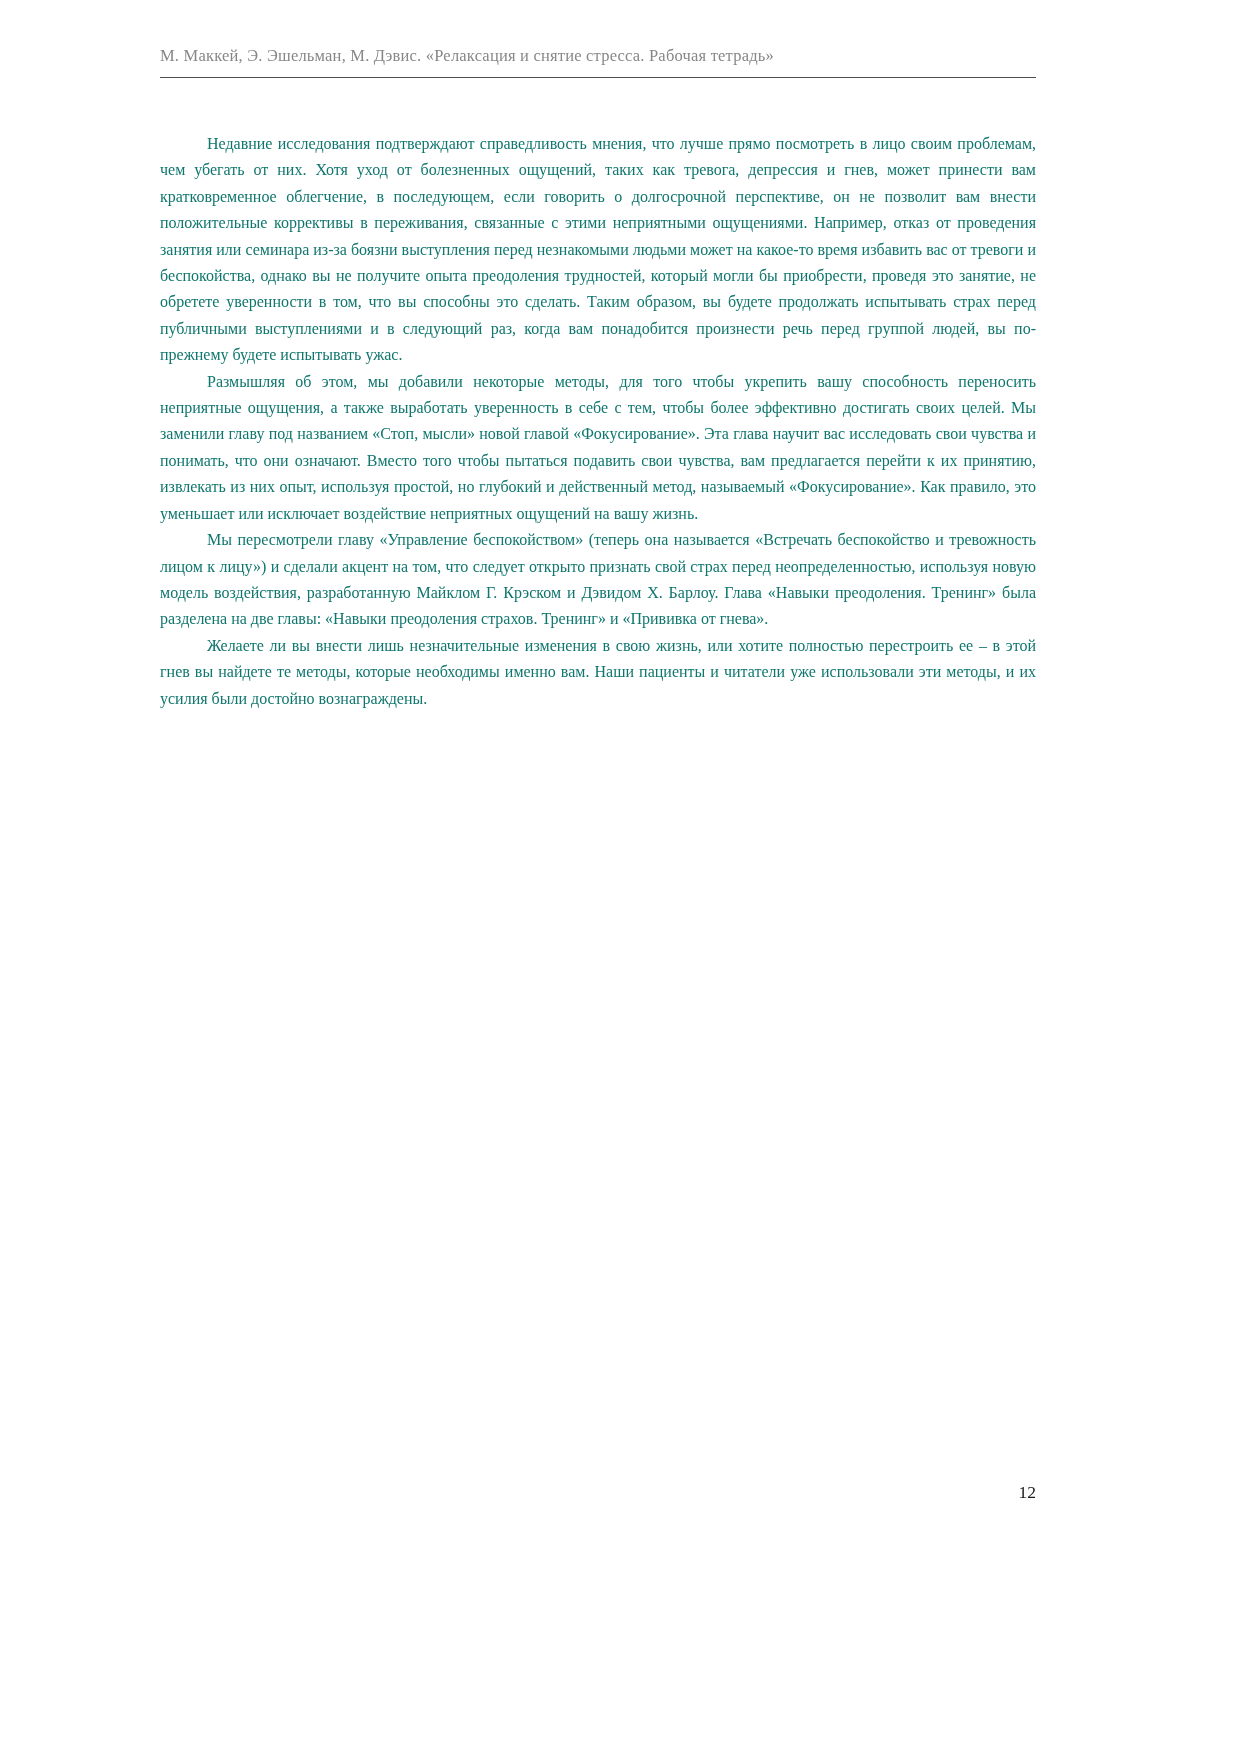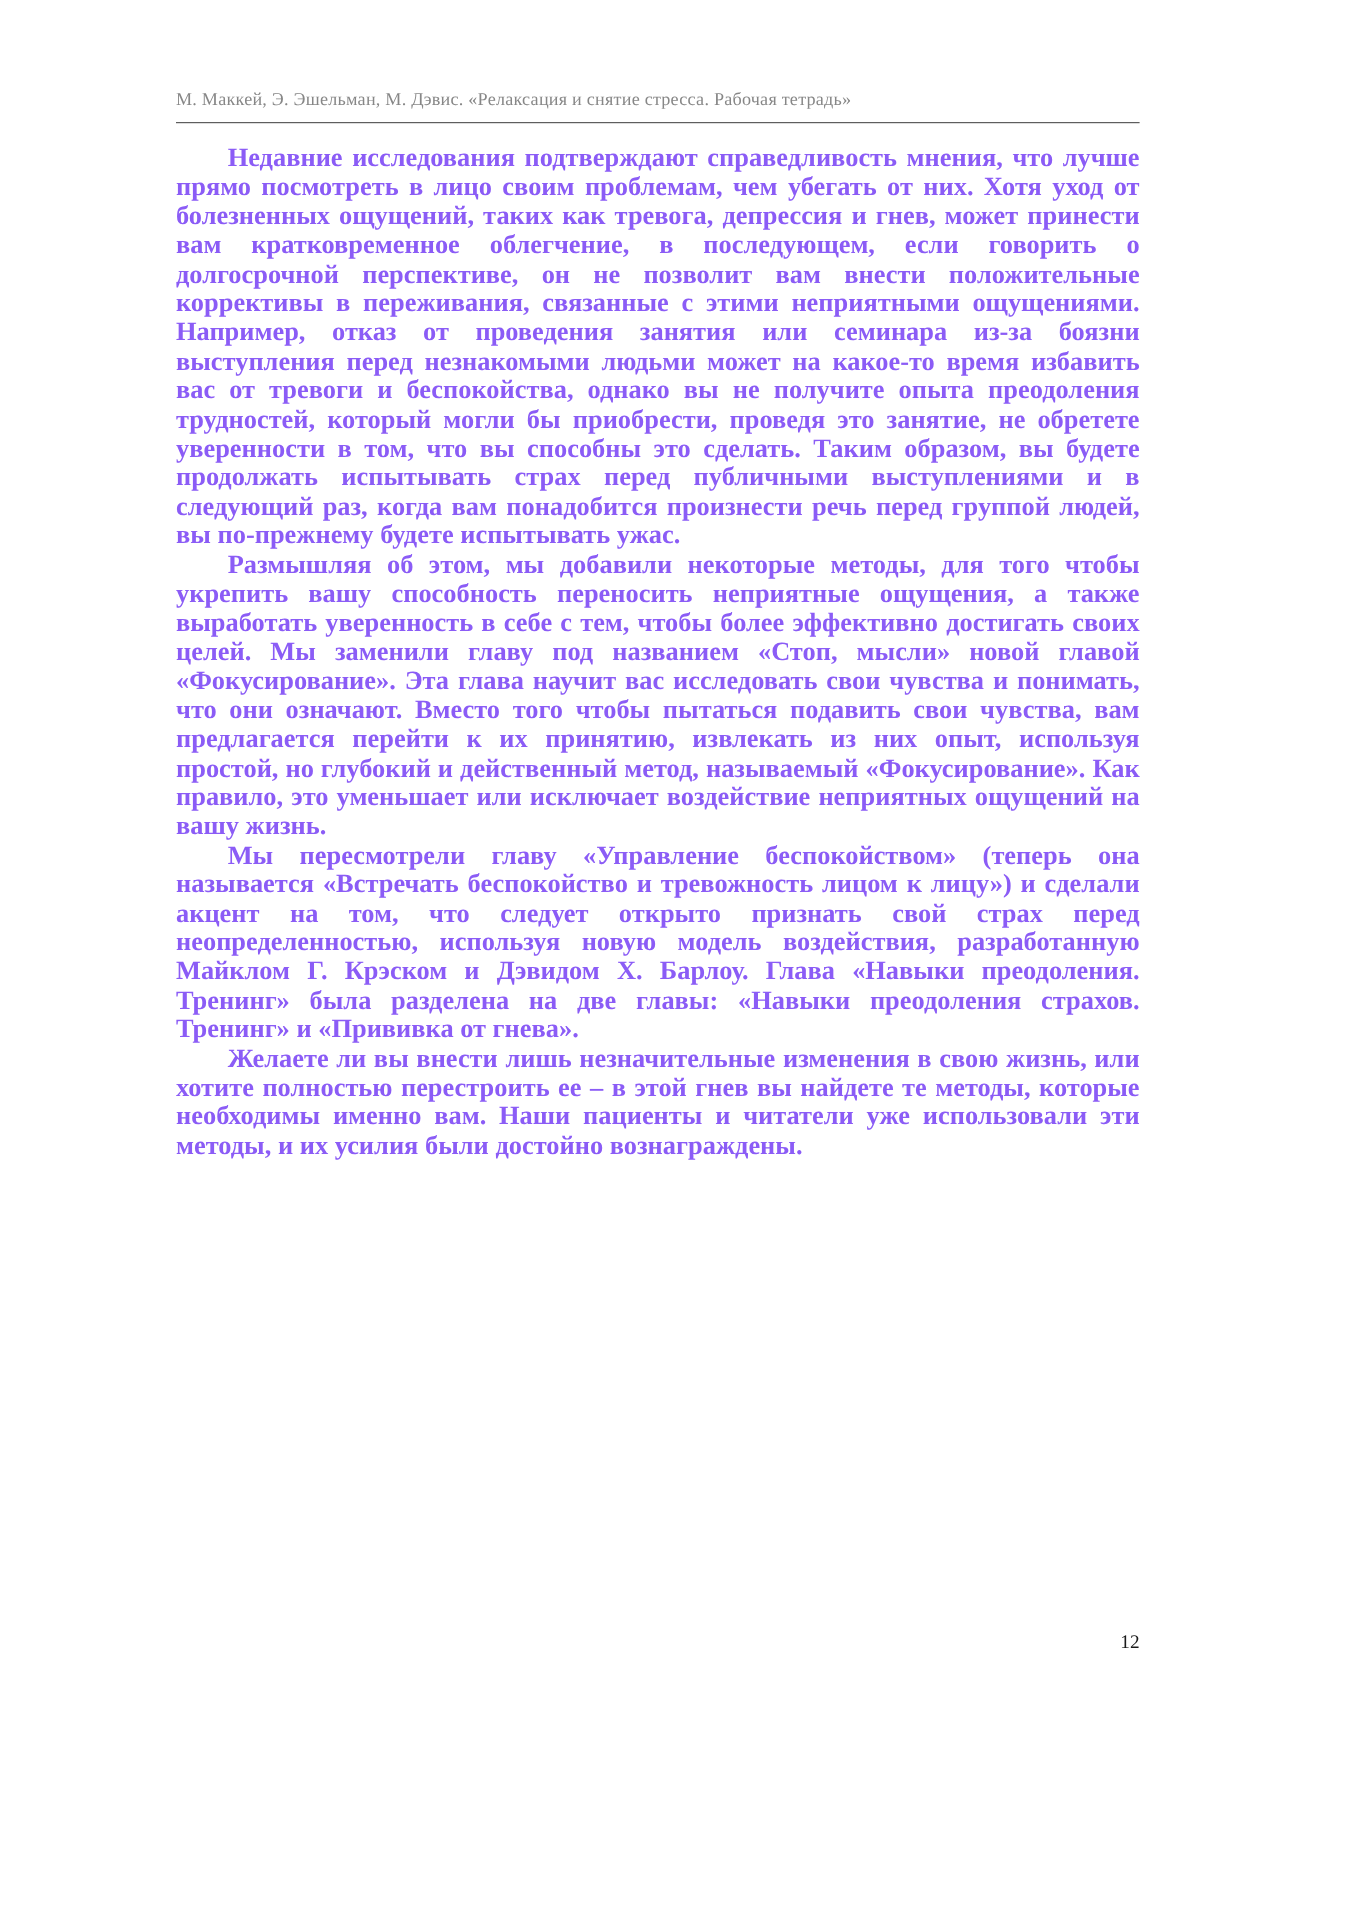--- a/index.html
+++ b/index.html
@@ -21,32 +21,30 @@
     top: 46px;
     width: 876px;
     padding-bottom: 11px;
     border-bottom: 1px solid #4d4d4d;
   }
   .running-head .rh-text {
     font-size: 16.5px;
     line-height: 20px;
     color: #878787;
     letter-spacing: 0.2px;
-    margin-top: 34px;
   }
   .content {
     position: absolute;
     left: 160px;
     top: 131px;
     width: 876px;
-    font-size: 24px;
+    font-size: 16px;
     line-height: 26.4px;
     text-align: justify;
-    color: #8b5cf6;
-    font-weight: bold;
+    color: #0f766e;
   }
   .content p {
     text-indent: 47px;
     margin: 0;
   }
   .folio {
     position: absolute;
     left: 160px;
     top: 1482px;
     width: 876px;

